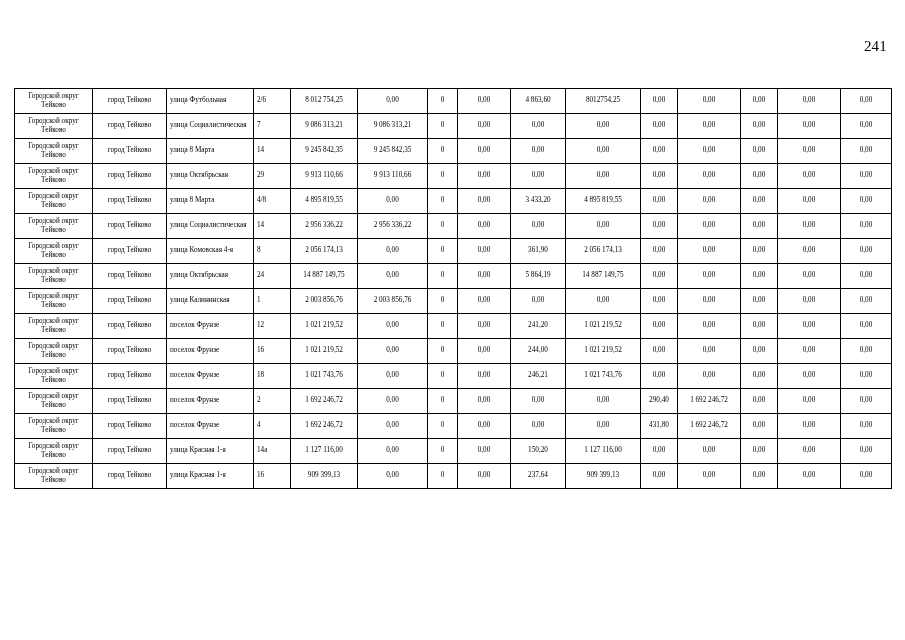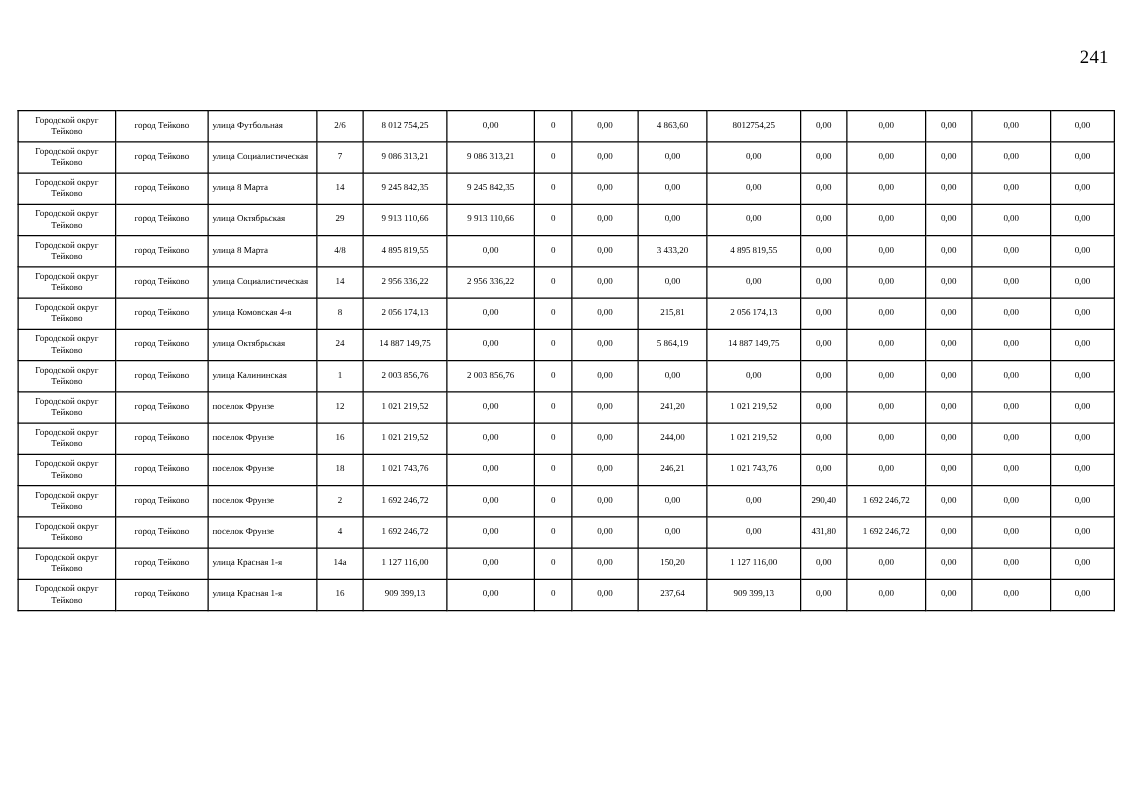--- a/index.html
+++ b/index.html
@@ -49,21 +49,21 @@
     padding: 2px 3px;
     vertical-align: middle;
     height: 25px;
     box-sizing: border-box;
     overflow: hidden;
     word-wrap: break-word;
   }
   td.c-region   { text-align: center;   padding-left: 5px; }
   td.c-city     { text-align: center;   padding-left: 5px; }
   td.c-street   { text-align: left;   padding-left: 5px; }
-  td.c-house    { text-align: center; }
+  td.c-house    { }
   td.c-num      { text-align: center; }
 
   
   col.w-region { width: 78px; }
   col.w-city   { width: 74px; }
   col.w-street { width: 87px; }
   col.w-house  { width: 37px; }
   col.w-n1     { width: 67px; }
   col.w-n2     { width: 70px; }
   col.w-n3     { width: 30px; }
@@ -207,21 +207,21 @@
           </tr>
           <tr>
             <td class="c-region">Городской округ Тейково</td>
             <td class="c-city">город Тейково</td>
             <td class="c-street">улица Комовская 4-я</td>
             <td class="c-house">8</td>
             <td class="c-num">2 056 174,13</td>
             <td class="c-num">0,00</td>
             <td class="c-num">0</td>
             <td class="c-num">0,00</td>
-            <td class="c-num">215,81</td>
+            <td class="c-num">361,90</td>
             <td class="c-num">2 056 174,13</td>
             <td class="c-num">0,00</td>
             <td class="c-num">0,00</td>
             <td class="c-num">0,00</td>
             <td class="c-num">0,00</td>
             <td class="c-num">0,00</td>
           </tr>
           <tr>
             <td class="c-region">Городской округ Тейково</td>
             <td class="c-city">город Тейково</td>

